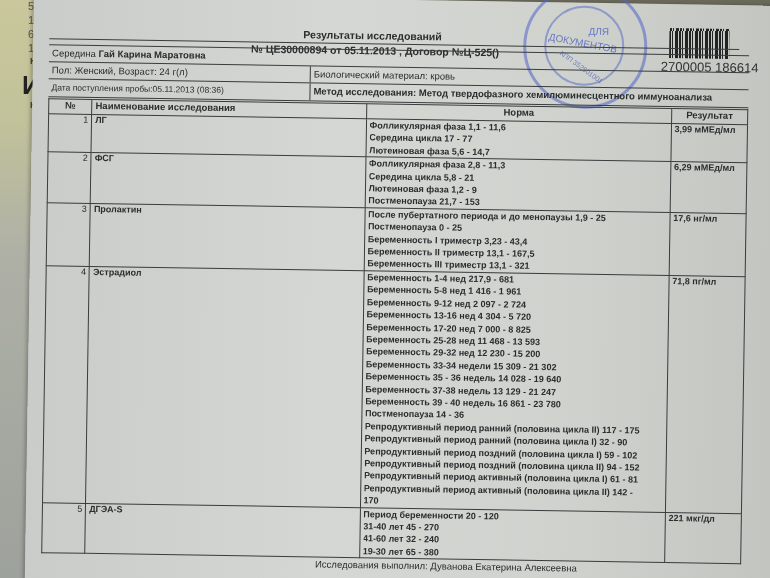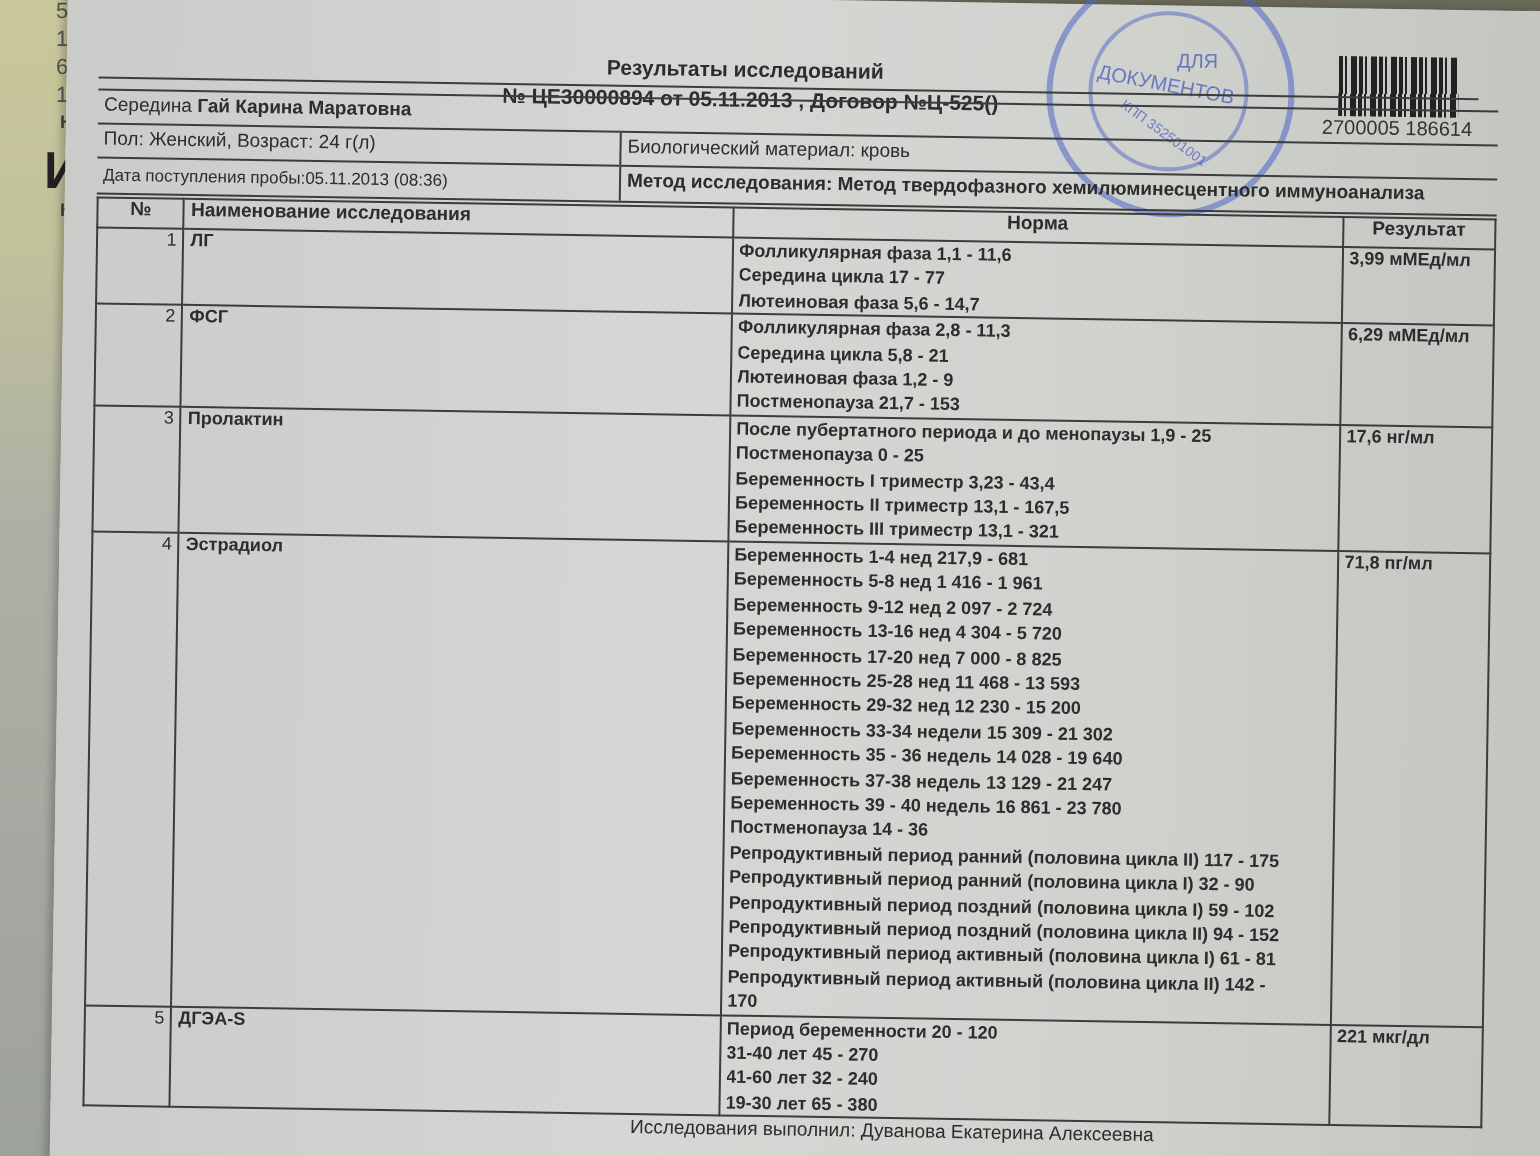--- a/index.html
+++ b/index.html
@@ -33,21 +33,21 @@
     position: absolute; left: 490px; top: -18px; width: 118px; height: 118px;
     border: 3px solid rgba(80,100,200,0.55); border-radius: 50%;
   }
   .stamp .inner { position: absolute; left: 18px; top: 18px; width: 76px; height: 76px; border: 2px solid rgba(80,100,200,0.5); border-radius: 50%; }
   .stamp .t1 { position: absolute; left: 42px; top: 38px; font-size: 10px; color: rgba(70,90,190,0.75); margin-left: 20px; }
   .stamp .t2 { position: absolute; left: 22px; top: 50px; font-size: 10px; color: rgba(70,90,190,0.75); transform: rotate(10deg); }
   .stamp .t3 { position: absolute; left: 30px; top: 76px; font-size: 7px; color: rgba(70,90,190,0.7); transform: rotate(35deg); }
   .barcode { position: absolute; left: 636px; top: 24px; width: 60px; height: 30px;
     background: repeating-linear-gradient(90deg, #222 0 2px, transparent 2px 3px, #222 3px 4px, transparent 4px 6px, #222 6px 9px, transparent 9px 10px);
   }
-  .barcode-num { position: absolute; left: 628px; top: 55px; font-size: 10px; color: #333; }
+  .barcode-num { position: absolute; left: 628px; top: 55px; font-size: 13px; color: #333; }
   table.results {
     position: absolute; left: 16px; top: 104px; width: 700px;
     border-collapse: collapse; font-size: 9px; table-layout: fixed;
   }
   table.results td, table.results th { border: 1px solid #3a3c3d; vertical-align: top; padding: 0 3px; }
   table.results th { font-weight: bold; font-size: 9.5px; height: 14px; }
   .col-no { width: 42px; text-align: right; }
   .col-name { width: 266px; font-weight: bold; }
   .col-norm { width: 296px; font-weight: bold; }
   .col-res { width: 74px; font-weight: bold; }

